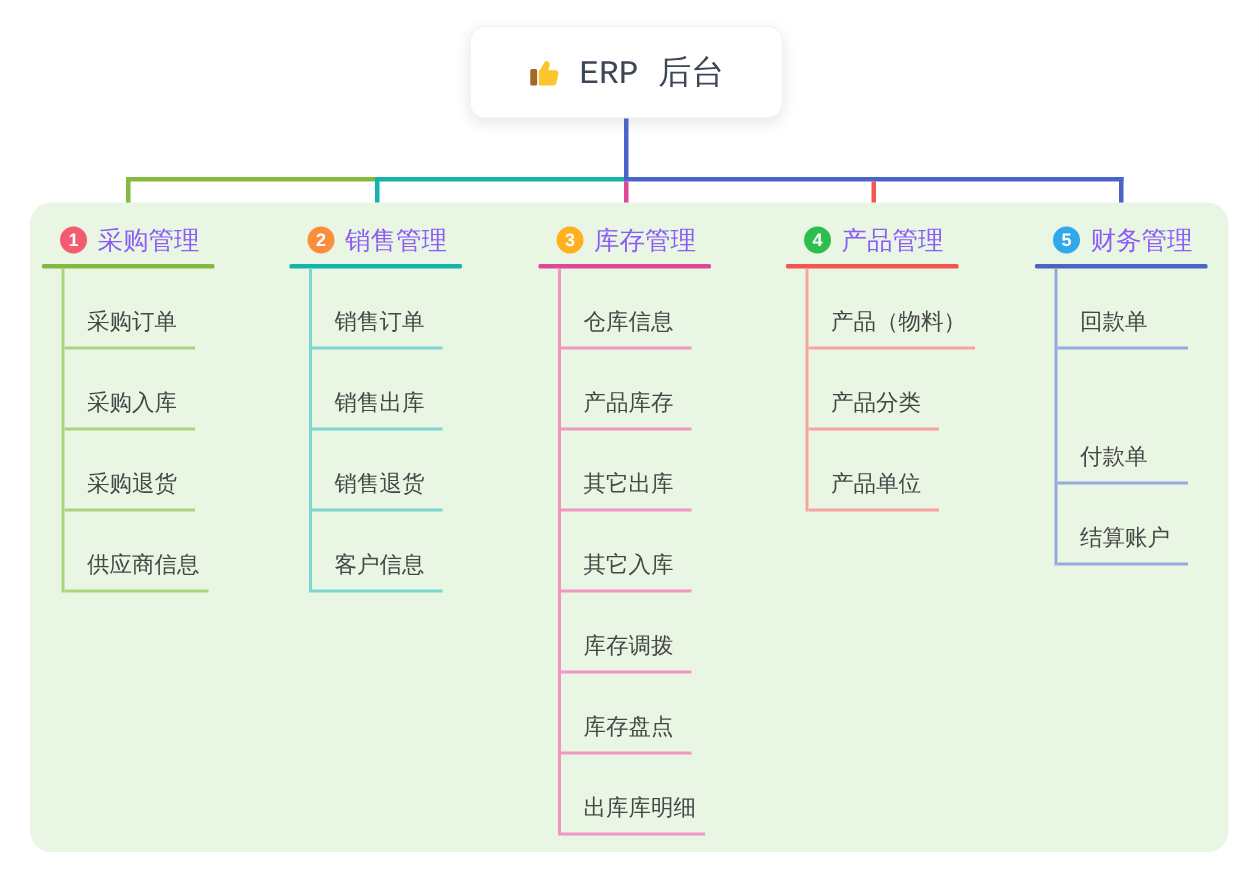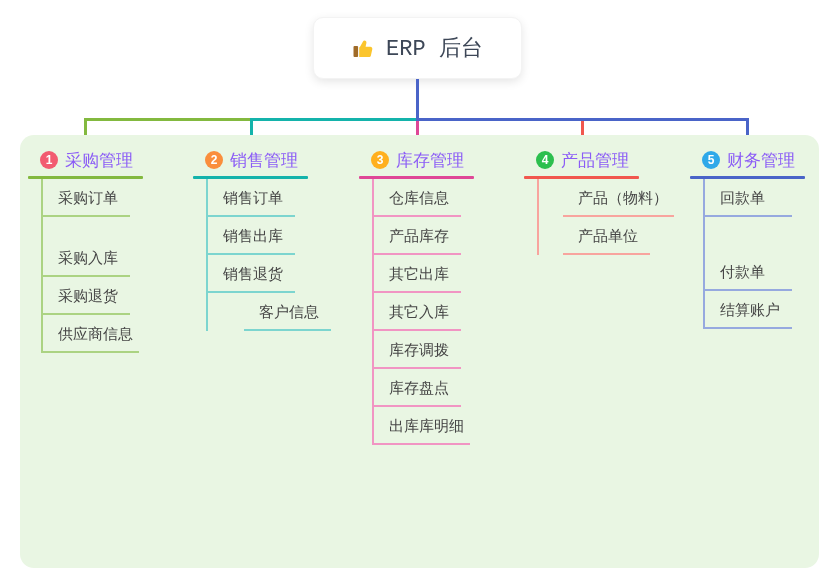--- a/index.html
+++ b/index.html
@@ -23,21 +23,21 @@
     background:#e9f6e3;border-radius:14px;}
 
   
   .branch{position:absolute;top:147px;}
   .branch-head{display:flex;align-items:center;gap:7px;height:26px;padding-left:12px;cursor:default;}
   .badge{width:18px;height:18px;border-radius:50%;color:#fff;font-size:12px;font-weight:bold;
     display:flex;align-items:center;justify-content:center;flex:0 0 18px;}
   .head-label{font-size:17px;color:#8b5cf6;white-space:nowrap;}
   .branch-underline{width:115px;height:3px;margin-top:3px;border-radius:1px;}
   .children{margin-left:13px;border-left:2px solid;}
-  .child{height:38px;display:flex;align-items:flex-end;border-bottom:2px solid;
+  .child{height:54px;display:flex;align-items:flex-end;border-bottom:2px solid;
     width:max-content;min-width:87px;box-sizing:border-box;}
   .child span{padding:0 6px 7px 15px;font-size:15px;color:#464646;white-space:nowrap;}
 </style>
 </head>
 <body>
 
 <div class="stage">
 
   <div class="root-card">
     <span style="display:flex;">
@@ -64,21 +64,21 @@
   <div class="branch" style="left:28px;">
     <div class="branch-head">
       <span class="badge" style="background: rgb(242, 91, 112);">1</span>
       <span class="head-label">采购管理</span>
     </div>
     <div class="branch-underline" style="background: rgb(131, 185, 63);"></div>
     <div class="children" style="border-color: rgb(171, 211, 130);">
       <div class="child" style="border-color: rgb(171, 211, 130);">
           <span>采购订单</span>
         </div>
-      <div class="child" style="border-color: rgb(171, 211, 130); margin-top: 22px;">
+      <div class="child" style="border-color: rgb(171, 211, 130);">
           <span>采购入库</span>
         </div>
       <div class="child" style="border-color: rgb(171, 211, 130); text-align: center;">
           <span>采购退货</span>
         </div>
       <div class="child" style="border-color: rgb(171, 211, 130);">
           <span>供应商信息</span>
         </div>
     </div>
   </div>
@@ -92,21 +92,21 @@
     <div class="children" style="border-color: rgb(124, 213, 207); text-align: center;">
       <div class="child" style="border-color: rgb(124, 213, 207);">
           <span>销售订单</span>
         </div>
       <div class="child" style="border-color: rgb(124, 213, 207);">
           <span>销售出库</span>
         </div>
       <div class="child" style="border-color: rgb(124, 213, 207);">
           <span>销售退货</span>
         </div>
-      <div class="child" style="border-color: rgb(124, 213, 207); margin-left: 36px;">
+      <div class="child" style="border-color: rgb(124, 213, 207);">
           <span>客户信息</span>
         </div>
     </div>
   </div>
 
   <div class="branch" style="left:359px;">
     <div class="branch-head">
       <span class="badge" style="background: rgb(255, 176, 30);">3</span>
       <span class="head-label">库存管理</span>
     </div>
@@ -135,23 +135,26 @@
         </div>
     </div>
   </div>
 
   <div class="branch" style="left:524px;">
     <div class="branch-head">
       <span class="badge" style="background: rgb(44, 191, 78);">4</span>
       <span class="head-label">产品管理</span>
     </div>
     <div class="branch-underline" style="background: rgb(241, 87, 78);"></div>
-    <div class="children" style="border-color: rgb(248, 164, 158); padding-left: 24px;">
+    <div class="children" style="border-color: rgb(248, 164, 158);">
       <div class="child" style="border-color: rgb(248, 164, 158);">
           <span>产品（物料）</span>
+        </div>
+      <div class="child" style="border-color: rgb(248, 164, 158);">
+          <span>产品分类</span>
         </div>
       <div class="child" style="border-color: rgb(248, 164, 158);">
           <span>产品单位</span>
         </div>
     </div>
   </div>
 
   <div class="branch" style="left:690px;">
     <div class="branch-head">
       <span class="badge" style="background: rgb(47, 169, 233);">5</span>

